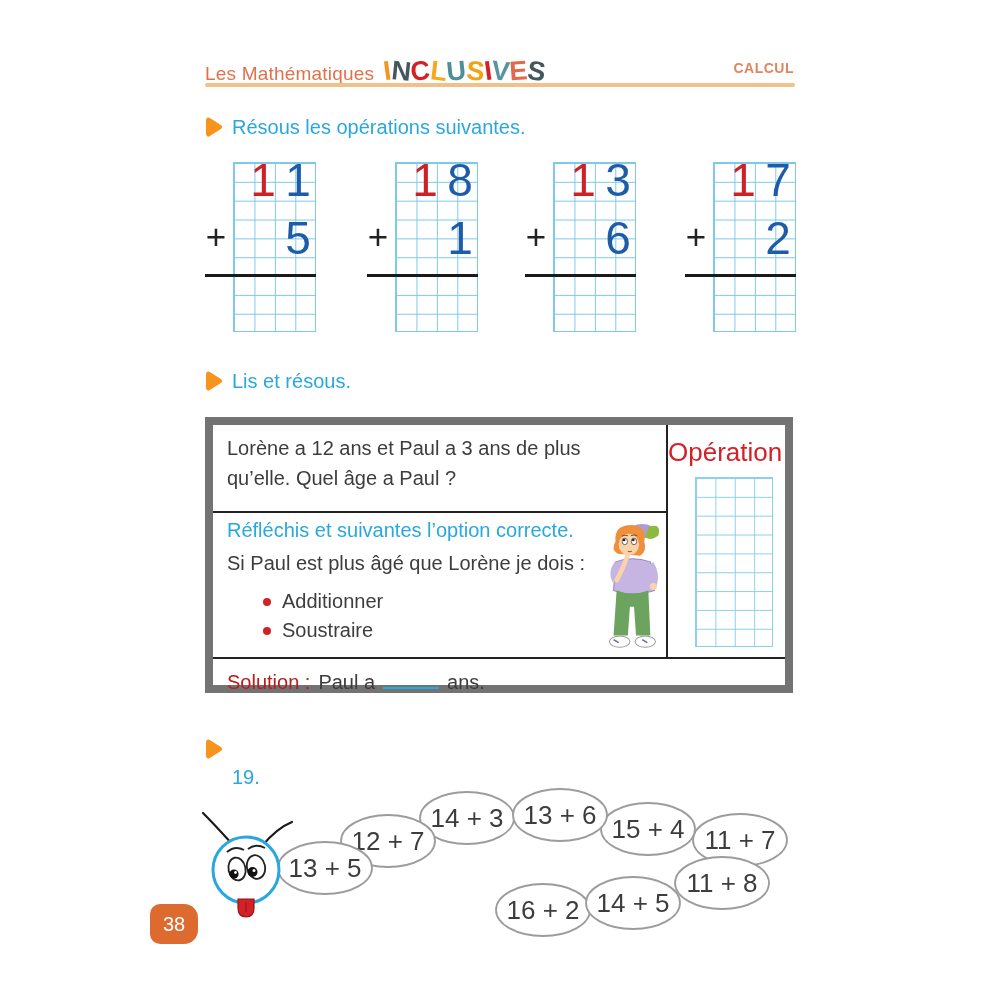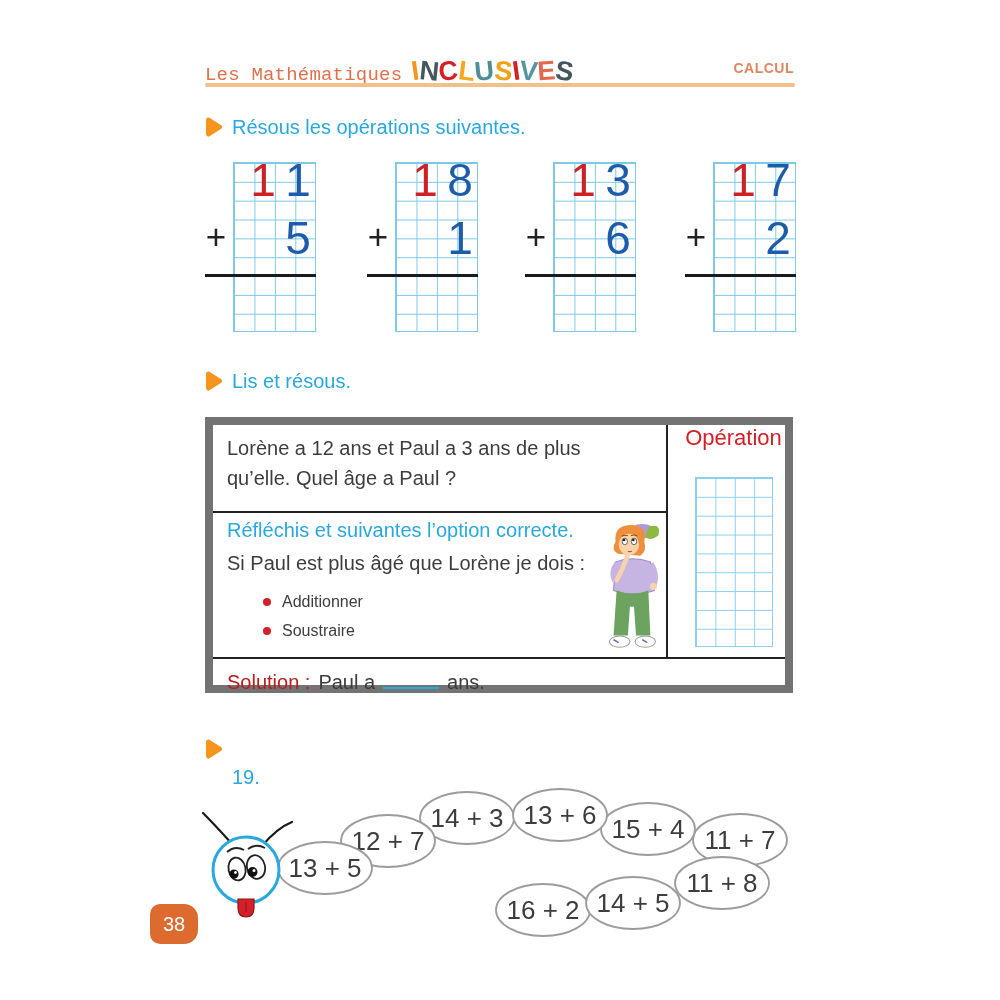--- a/index.html
+++ b/index.html
@@ -2,21 +2,21 @@
 <html><head>
 <meta charset="utf-8">
 <style>
   * { margin:0; padding:0; box-sizing:border-box; }
   html,body { background:#fff; }
   body { font-family:"Liberation Sans", sans-serif; color:#3D3D3E; }
   #page { position:relative; width:1000px; height:1000px; background:#fff; margin:0 auto; overflow:hidden; }
 
   
   .brand { position:absolute; left:205px; top:56px; display:flex; align-items:baseline; gap:9px; }
-  .brand-prefix { font-size:19px; color:#E0714B; letter-spacing:.2px;font-family:Liberation Mono, monospace; }
+  .brand-prefix { font-size:19px; color:#E0714B; letter-spacing:.2px; }
   .logo { display:inline-flex; align-items:baseline; }
   .logo span { display:inline-block; font-size:27px; font-weight:800; letter-spacing:-1px; padding:0 .5px; }
   .chapter { position:absolute; right:206px; top:60px; font-size:14px; font-weight:700; color:#DF8560; letter-spacing:.5px; }
   .rule { position:absolute; left:205px; top:83px; width:590px; height:4px; background:#F2C08A; border-radius:2px; }
 
   
   .sec-head { position:absolute; display:flex; align-items:flex-start; gap:9px; }
   .sec-head .txt { font-size:20px; color:#29A8E0; line-height:28px; }
   .arrow-icon { flex:0 0 auto; margin-top:3px; }
 
@@ -37,25 +37,25 @@
 
   
   .wtable { position:absolute; left:205px; top:417px; width:588px; height:276px; border:8px solid #737373; background:#fff; }
   .statement { position:absolute; left:14px; top:8px; width:430px; font-size:20px; line-height:30px; color:#3D3D3E; }
   .hline1 { position:absolute; left:0; top:86px; width:453px; height:2px; background:#222; }
   .vline  { position:absolute; left:453px; top:0; width:2px; height:232px; background:#222; }
   .reflect { position:absolute; left:14px; top:94px; width:370px; }
   .reflect-h { font-size:20px; color:#29A8E0; margin-bottom:10px; }
   .reflect-p { font-size:20px; margin-bottom:12px; }
   .options { list-style:none; }
-  .options li { display:flex; align-items:center; gap:11px; padding-left:36px; font-size:16px; line-height:29px; }
+  .options li { display:flex; align-items:center; gap:11px; padding-left:36px; font-size:20px; line-height:29px; }
   .dot { width:8px; height:8px; border-radius:50%; background:#D42027; flex:0 0 auto; }
   .kid { position:absolute; left:390px; top:96px; }
   .opcol { position:absolute; left:455px; top:0; width:131px; height:232px; }
-  .optitle { margin-top:0; text-align:center; font-size:22px; color:#D42027; }
+  .optitle { margin-top:12px; font-size:26px; color:#D42027; }
   .opgrid { position:absolute; left:27px; top:52px; width:78px; height:170px;
             border:1.5px solid #8BD0EE;
             background-image:linear-gradient(to right,#8BD0EE 1.2px,transparent 1.2px),
                              linear-gradient(to bottom,#8BD0EE 1.2px,transparent 1.2px);
             background-size:19.4px 18.85px; }
   .hline2 { position:absolute; left:0; top:232px; width:100%; height:2px; background:#222; }
   .solution { position:absolute; left:14px; top:242px; font-size:20px; line-height:30px; }
   .sol-label { color:#b91c1c; margin-right:8px; }
   .blank { display:inline-block; width:56px; height:15px; border-bottom:2.5px solid #29A8E0; margin:0 8px; }
 

